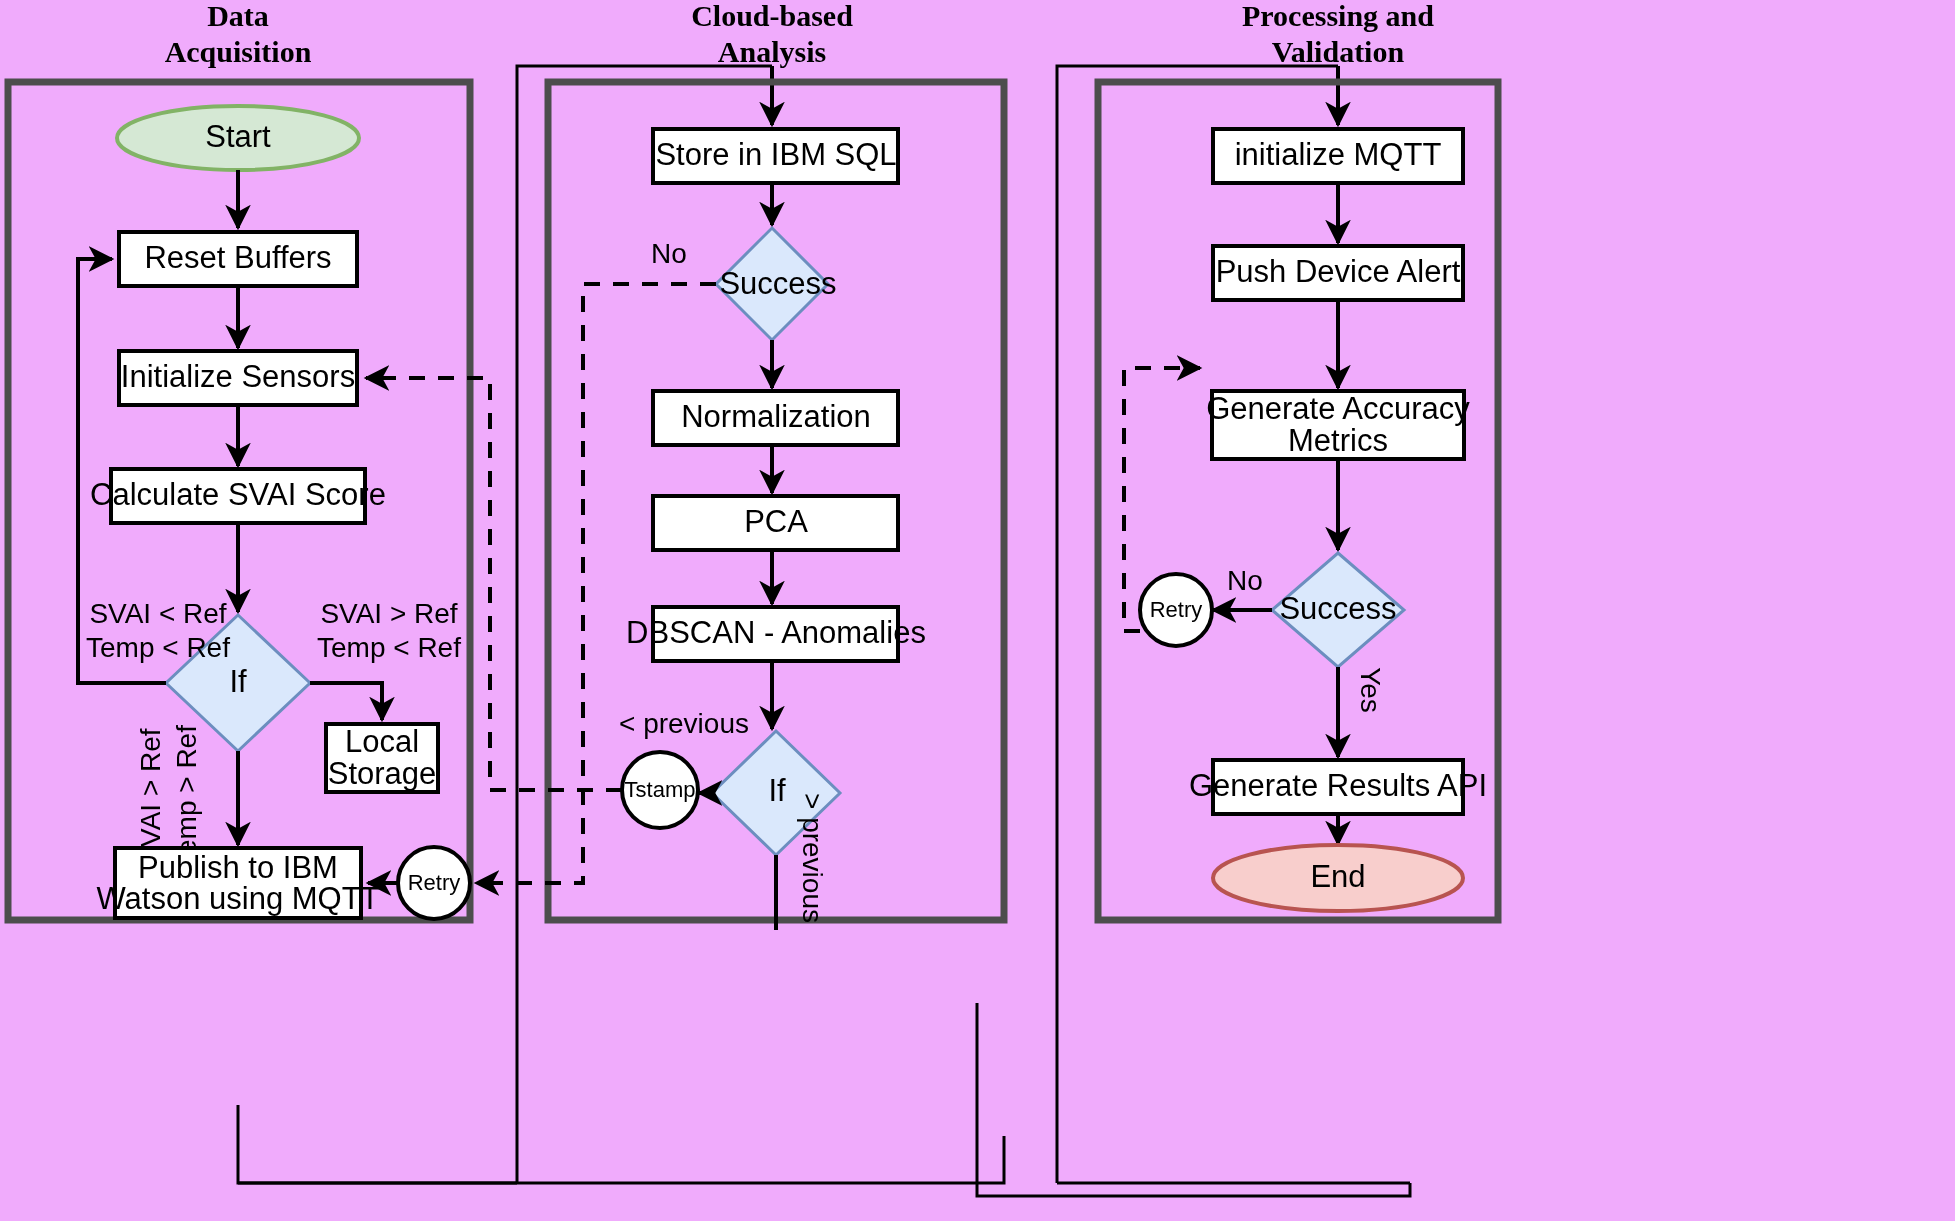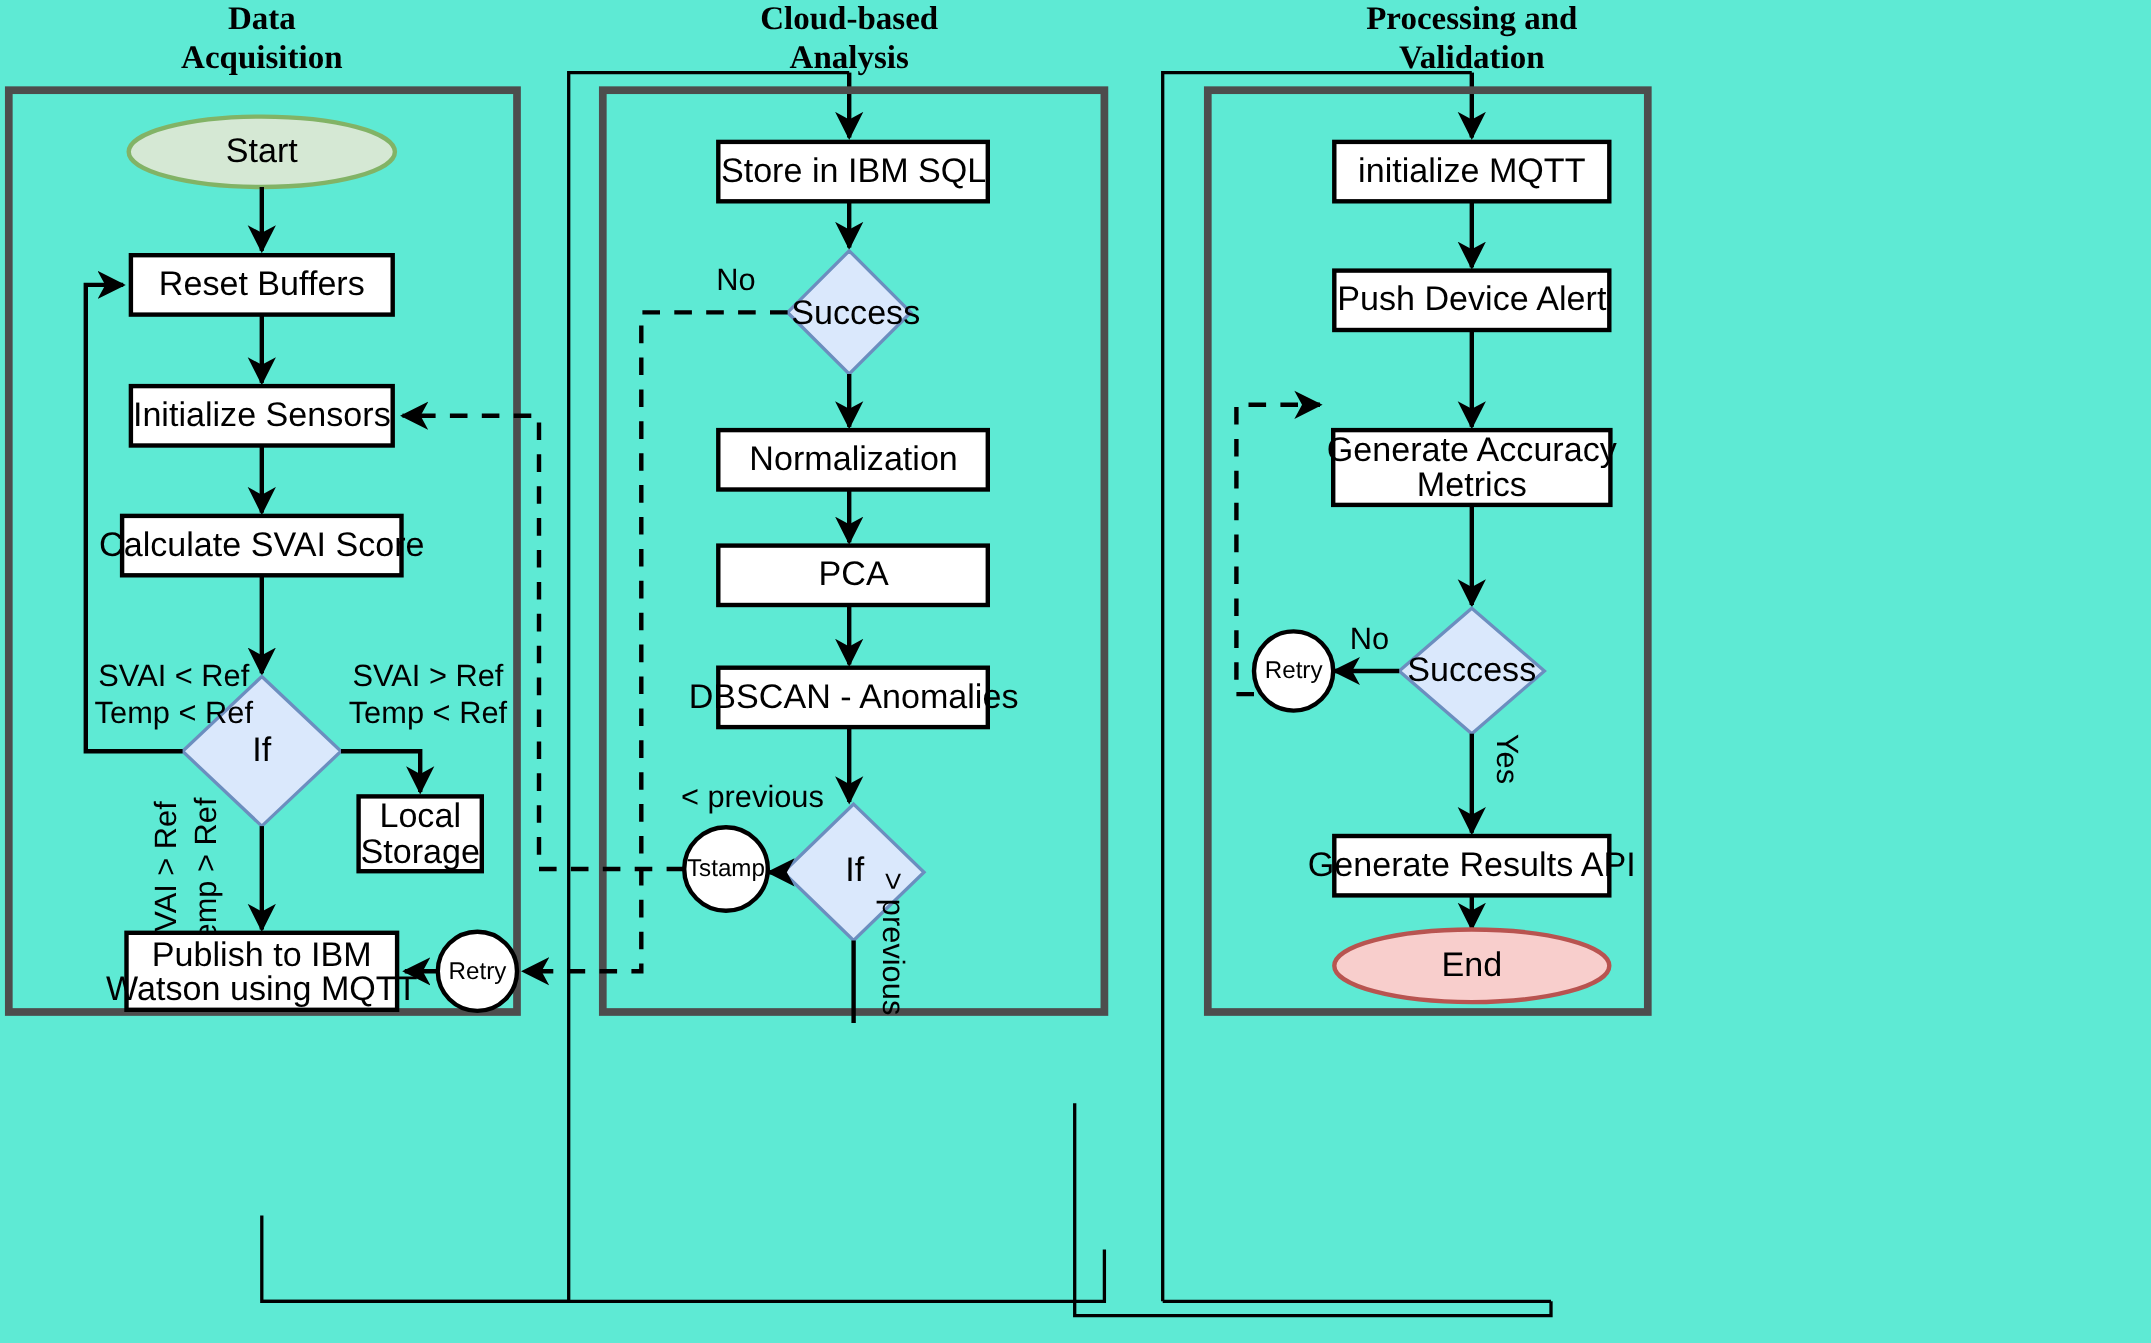--- a/index.html
+++ b/index.html
@@ -7,21 +7,21 @@
     padding: 0;
     background: #ffffff;
   }
   body {
     font-family: "Liberation Sans", sans-serif;
   }
   #stage {
     position: relative;
     width: 1955px;
     height: 1221px;
-    background: #5eead4;
+    background: #f0abfc;
     overflow: hidden;
   }
   svg.flow {
     position: absolute;
     inset: 0;
     width: 1955px;
     height: 1221px;
   }
   .lane-title {
     font-family: "Liberation Serif", serif;

